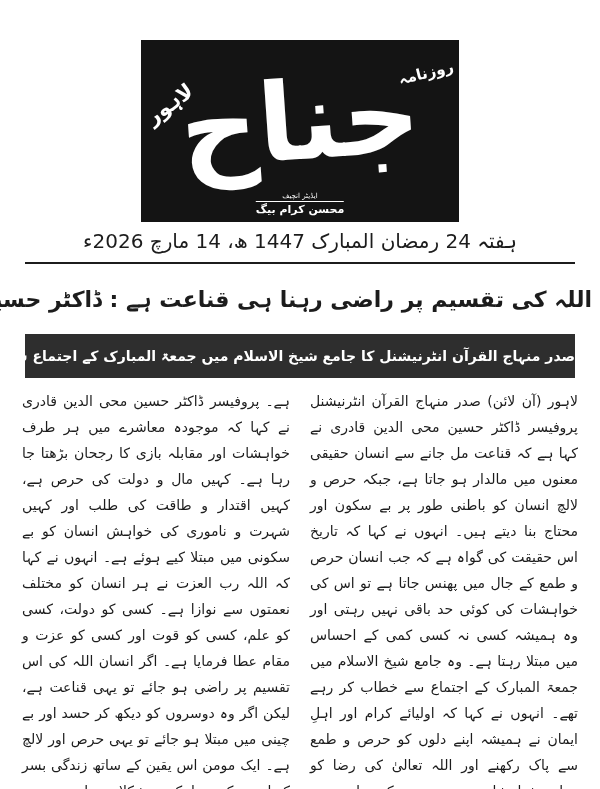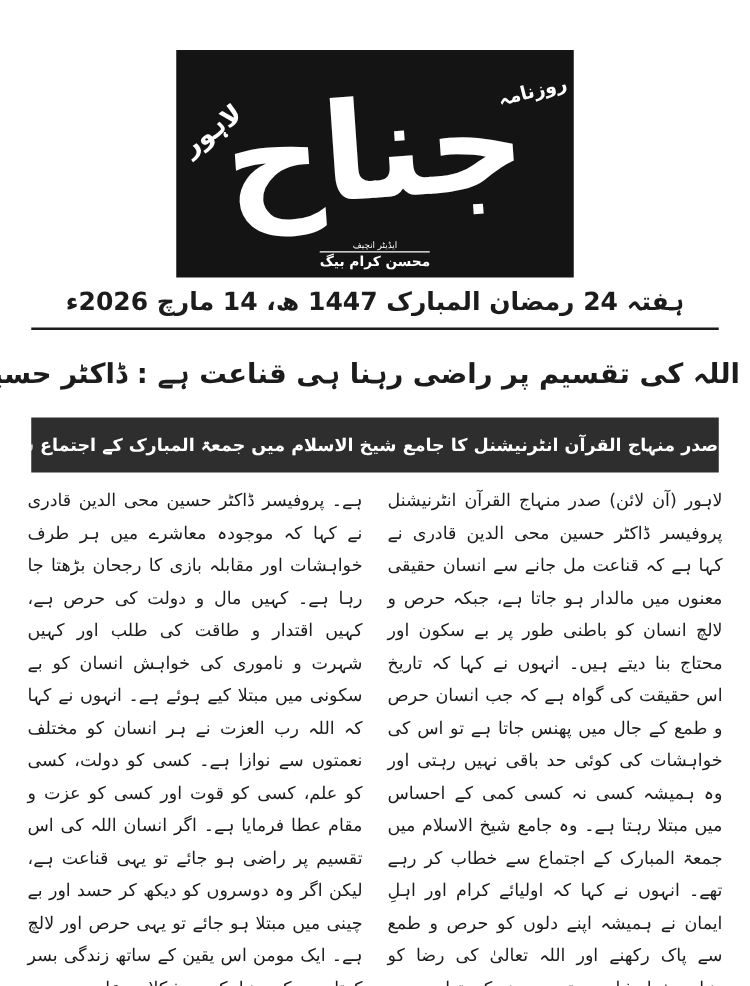--- a/index.html
+++ b/index.html
@@ -34,21 +34,21 @@
     transform:rotate(-36deg);
   }
   .editor { position:absolute; bottom:6px; left:50%; transform:translateX(-50%); text-align:center; }
   .editor-title { font-size:7px; line-height:8px; }
   .editor-rule  { border-top:1px solid #ffffff; margin:1px 0 2px 0; }
   .editor-name  { font-size:11px; font-weight:bold; line-height:12px; }
 
   
   .dateline {
     position:absolute; top:229px; left:0; right:0; text-align:center;
-    font-size:20px; font-weight:bold; white-space:nowrap;
+    font-size:20px; font-weight:normal; white-space:nowrap;
   }
   .rule {
     position:absolute; top:262px; left:25px; right:25px;
     border-top:2px solid #1c1c1c;
   }
 
   
   .headline {
     position:absolute; top:274px; left:8px; right:8px; margin:0;
     text-align:center; font-size:22px; font-weight:bold; line-height:52px;

